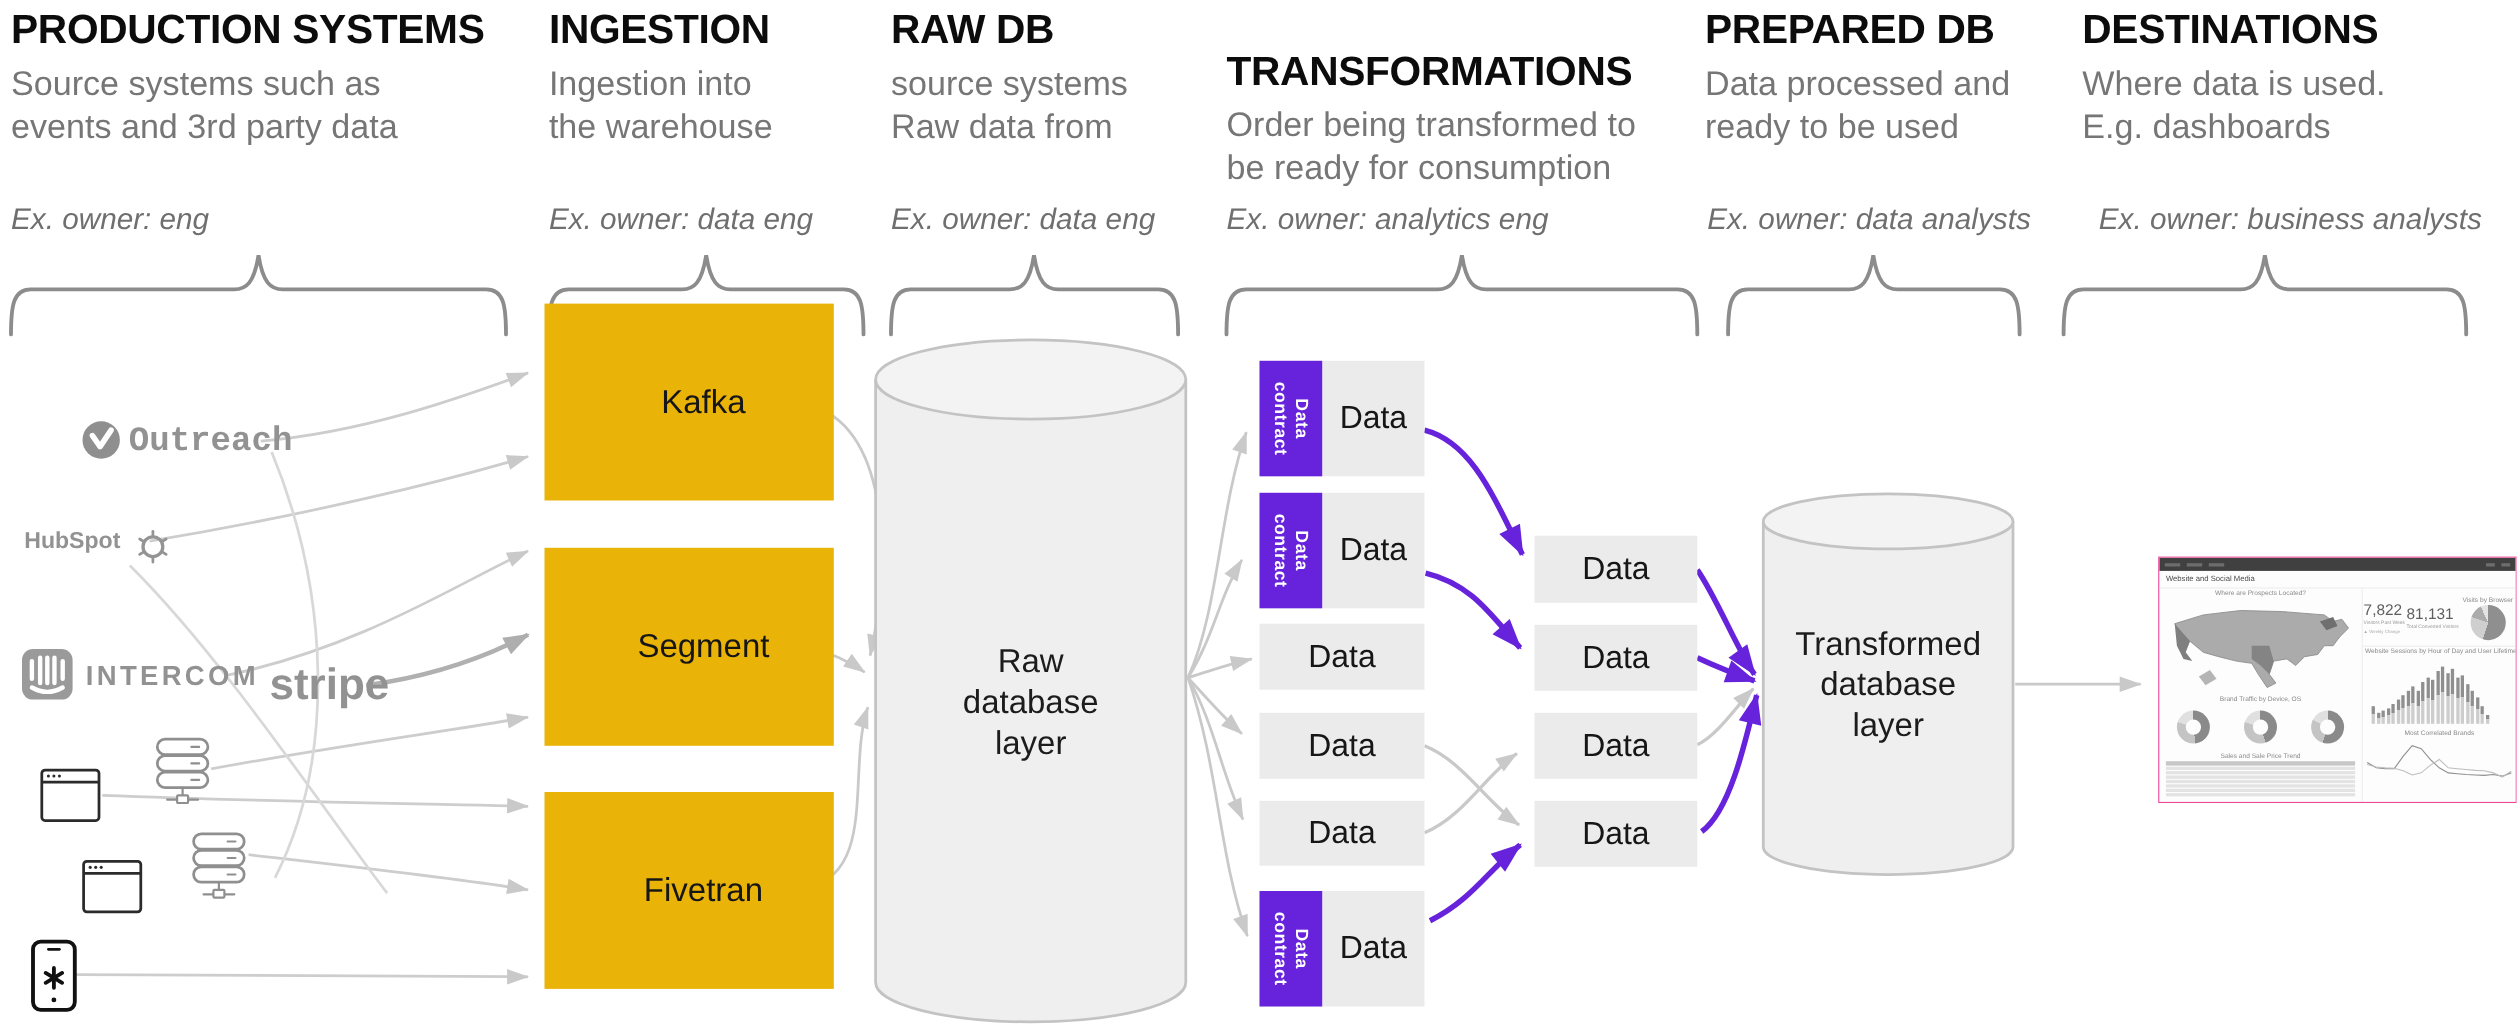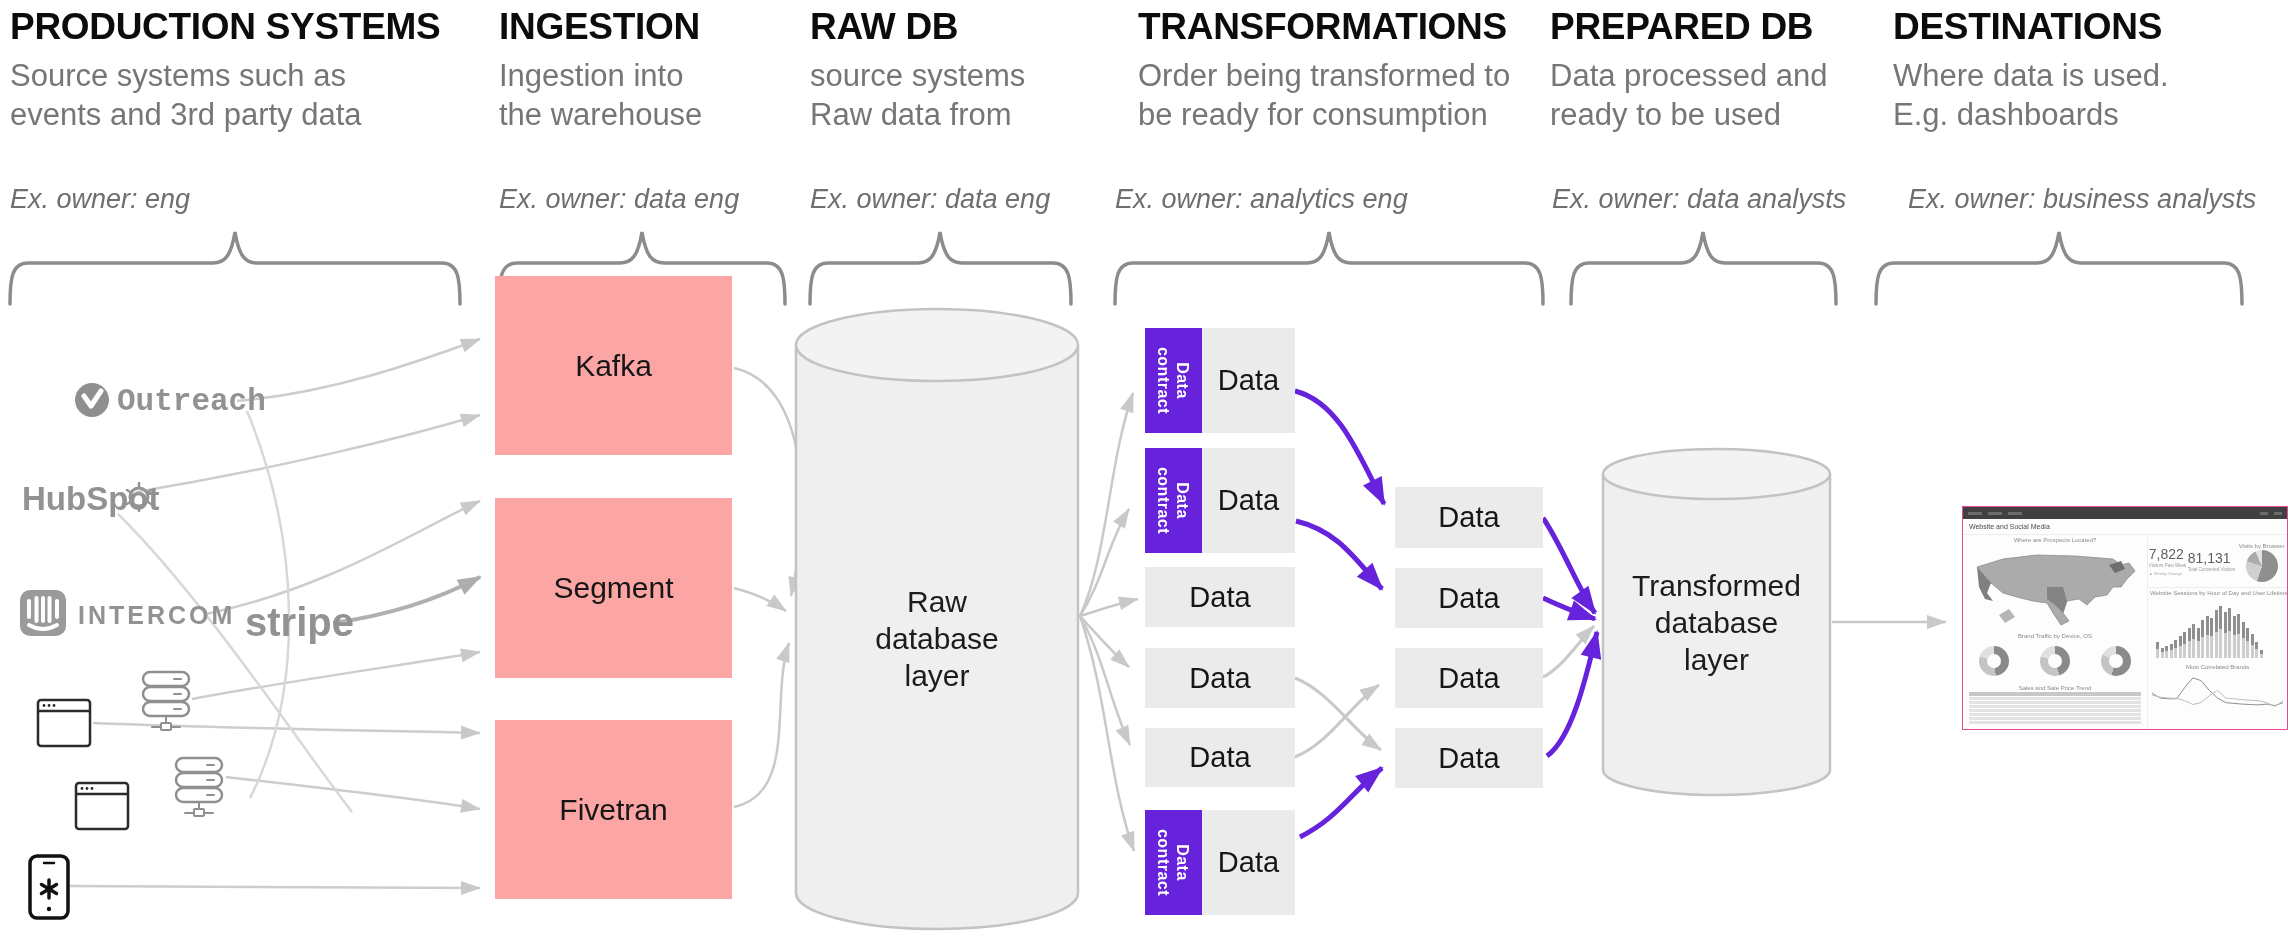--- a/index.html
+++ b/index.html
@@ -6,21 +6,21 @@
   #canvas{position:relative;width:2288px;height:938px;background:#ffffff;overflow:hidden;
           font-family:"Liberation Sans", sans-serif;}
   .layer{position:absolute;left:0;top:0;}
   
   .col-head{position:absolute;top:6px;}
   .col-title{font-size:37px;font-weight:700;color:#0c0c0c;letter-spacing:-0.3px;}
   .col-desc{font-size:31px;color:#767676;line-height:39px;margin-top:8px;}
   .col-desc span{display:block;}
   .col-owner{position:absolute;top:184px;font-size:27px;font-style:italic;color:#6f6f6f;}
   
-  .gbox{position:absolute;background:#fca5a5;z-index:2;}
+  .gbox{position:absolute;background:#eab308;z-index:2;padding-left:26px;}
   .box-label{display:flex;align-items:center;justify-content:center;height:100%;
              font-size:30px;color:#161616;}
   
   .dbox{position:absolute;background:#ebebeb;z-index:2;display:flex;}
   .dbox .dlabel{flex:1;display:flex;align-items:center;justify-content:center;
                 font-size:29px;color:#161616;}
   .contract-strip{position:relative;width:57px;height:100%;background:#6722DC;flex:none;}
   .contract-strip .vtext{position:absolute;width:105px;height:57px;left:-24px;top:24px;
       transform:rotate(90deg);display:flex;flex-direction:column;align-items:center;
       justify-content:center;color:#ffffff;font-size:16px;font-weight:700;line-height:19px;
@@ -86,21 +86,21 @@
       <span>the warehouse</span>
     </div>
   </div>
   <div class="col-head" style="left:810px;width:300px;">
     <div class="col-title">RAW DB</div>
     <div class="col-desc">
       <span>source systems</span>
       <span>Raw data from</span>
     </div>
   </div>
-  <div class="col-head" style="left:1138px;width:440px;">
+  <div class="col-head" style="left:1115px;width:440px;margin-top:38px;">
     <div class="col-title">TRANSFORMATIONS</div>
     <div class="col-desc">
       <span>Order being transformed to</span>
       <span>be ready for consumption</span>
     </div>
   </div>
   <div class="col-head" style="left:1550px;width:330px;">
     <div class="col-title">PREPARED DB</div>
     <div class="col-desc">
       <span>Data processed and</span>
@@ -280,21 +280,21 @@
       <g stroke="#111111" stroke-width="3.5" stroke-linecap="round">
         <line x1="19" y1="24" x2="19" y2="42"></line>
         <line x1="11.5" y1="28.5" x2="26.5" y2="37.5"></line>
         <line x1="26.5" y1="28.5" x2="11.5" y2="37.5"></line>
       </g>
       <circle cx="19" cy="53" r="2.2" fill="#111111"></circle>
     </g>
   </svg>
 
   <div class="logo-text" style="left:117px;top:384px;font-size:31px;font-weight:600;font-family:Liberation Mono, monospace;">Outreach</div>
-  <div class="logo-text" style="left:22px;top:480px;font-size:33px;font-weight:700;">HubSpot</div>
+  <div class="logo-text" style="left:22px;top:480px;font-size:21px;font-weight:700;">HubSpot</div>
   <div class="logo-text" style="left:78px;top:601px;font-size:25px;font-weight:600;letter-spacing:3px;">INTERCOM</div>
   <div class="logo-text" style="left:245px;top:600px;font-size:40px;font-weight:800;">stripe</div>
 
   <div class="gbox" style="left:495px;top:276px;width:237px;height:179px;">
     <div class="box-label">Kafka</div>
   </div>
   <div class="gbox" style="left:495px;top:498px;width:237px;height:180px;">
     <div class="box-label">Segment</div>
   </div>
   <div class="gbox" style="left:495px;top:720px;width:237px;height:179px;">

